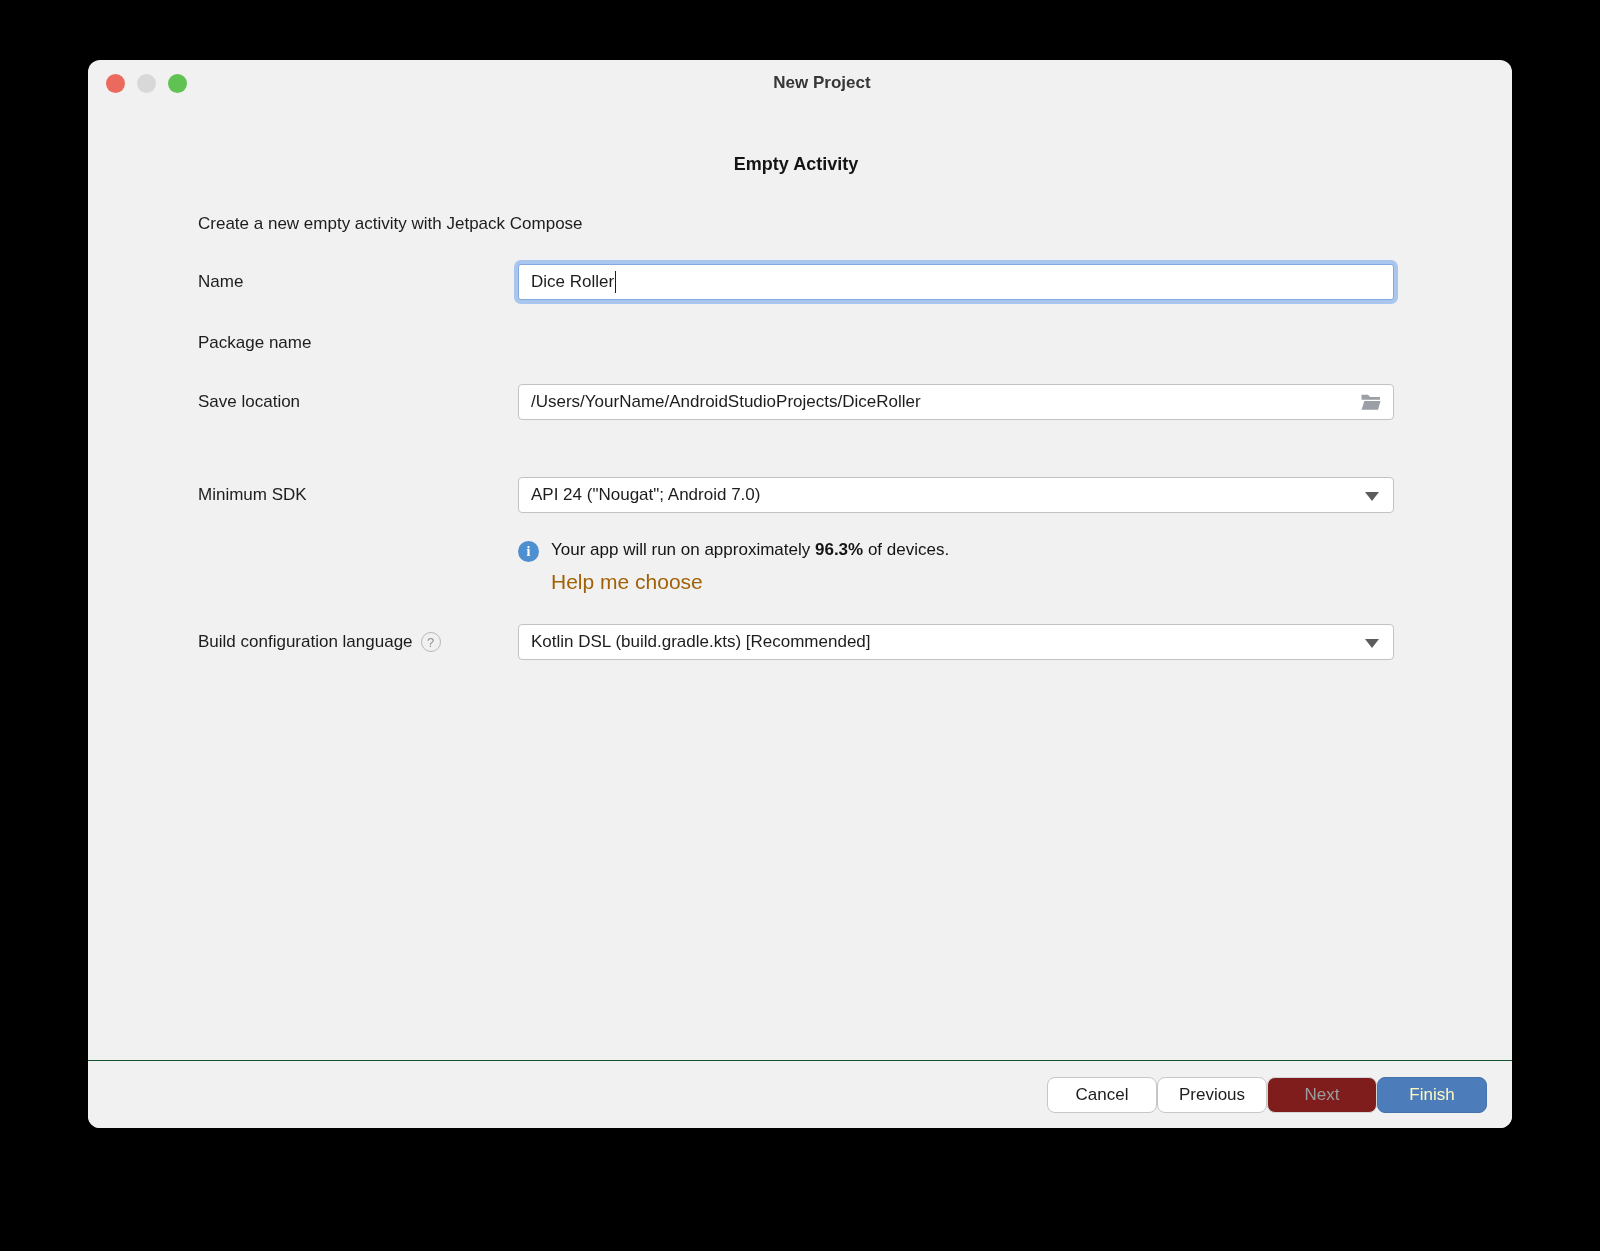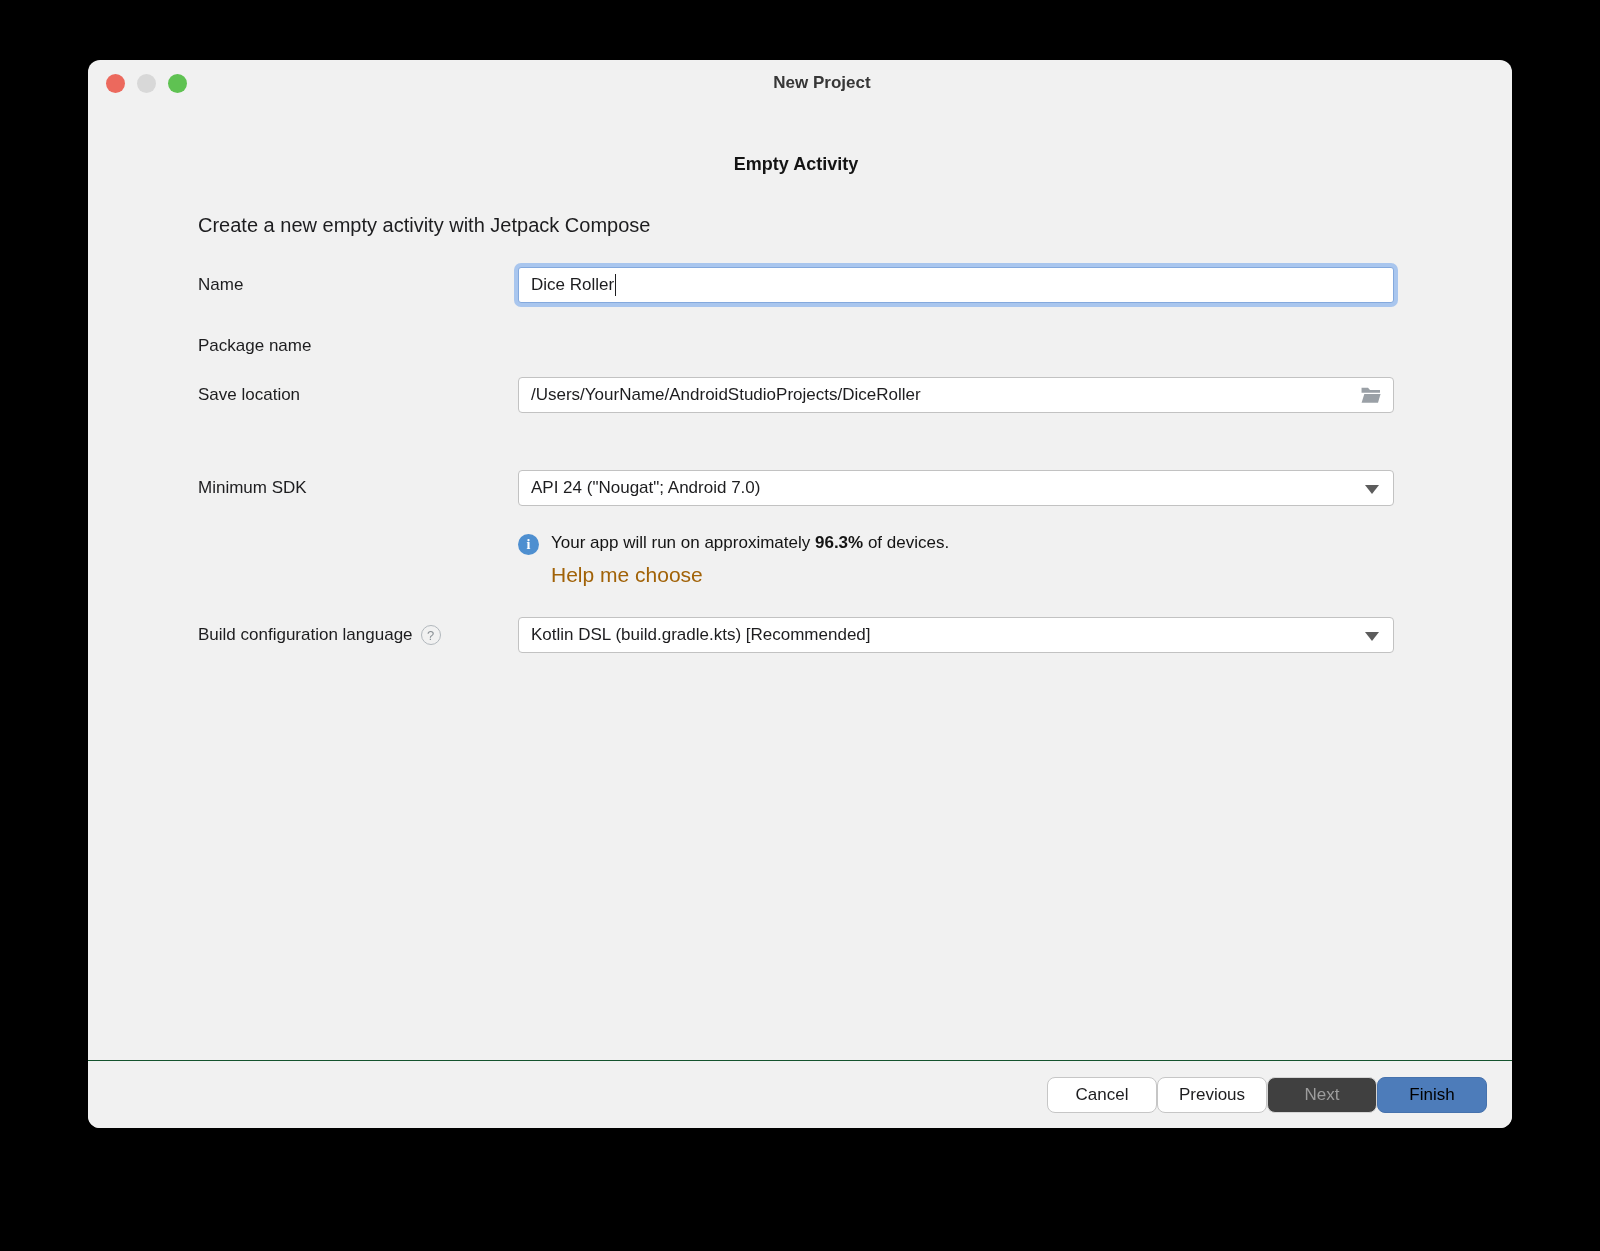--- a/index.html
+++ b/index.html
@@ -26,28 +26,28 @@
   }
   .traffic{position:absolute;left:18px;top:0;height:46px;display:flex;align-items:center;gap:12px;}
   .light{width:19px;height:19px;border-radius:50%;}
   .light.close{background:#ec695d;}
   .light.minimize{background:#d8d8d8;}
   .light.zoom{background:#5fc252;}
   .win-title{font-weight:bold;font-size:17px;color:#373737;margin-left:44px;}
   
   .content{padding:0 118px 0 110px;}
   .heading{margin-top:48px;font-size:18px;font-weight:bold;color:#141414;text-align:center;}
-  .subtitle{margin-top:39px;font-size:20px;color:#1d1d1f;}
+  .subtitle{margin-top:39px;font-size:17px;color:#1d1d1f;}
   .form{margin-top:0;}
   .row{display:flex;align-items:center;}
   .row .label-col{width:320px;flex:0 0 320px;display:flex;align-items:center;gap:8px;color:#1d1d1f;}
   .row .field-col{flex:1;position:relative;}
   .row-name{margin-top:30px;}
   .row-package{margin-top:33px;}
-  .row-save{margin-top:21px;}
+  .row-save{margin-top:31px;}
   .row-sdk{margin-top:57px;}
   .row-build{margin-top:30px;}
   .text-input{
     box-sizing:border-box;width:100%;height:36px;
     background:#fff;border:1px solid #c2c2c2;border-radius:4px;
     display:flex;align-items:center;
     padding:8px 12px;font-size:17px;color:#1d1d1f;white-space:nowrap;overflow:hidden;
   }
   .text-input.focused{
     border:1px solid #84a9dd;
@@ -98,22 +98,22 @@
     padding-right:25px;
   }
   .btn{
     min-width:110px;height:36px;box-sizing:border-box;
     border-radius:8px;border:1px solid #c6c6c6;background:#fff;
     font-size:17px;color:#1d1d1f;
     display:flex;align-items:center;justify-content:center;
     padding:0 18px;cursor:pointer;
     font-family:"Liberation Sans","DejaVu Sans",sans-serif;
   }
-  .btn.disabled{border-color:#d5d5d5;color:#9d9d9d;background:#404040;cursor:default;}
-  .btn.primary{background:#4d7cba;border-color:#4672ad;color:#000000;text-align:right;}
+  .btn.disabled{border-color:#d5d5d5;color:#9d9d9d;background:#7f1d1d;cursor:default;}
+  .btn.primary{background:#4d7cba;border-color:#4672ad;color:#fef9c3;text-align:right;}
 </style>
 </head>
 <body>
 
 <div class="window">
 
   <div class="titlebar">
     <div class="traffic">
       <span class="light close"></span>
       <span class="light minimize"></span>

